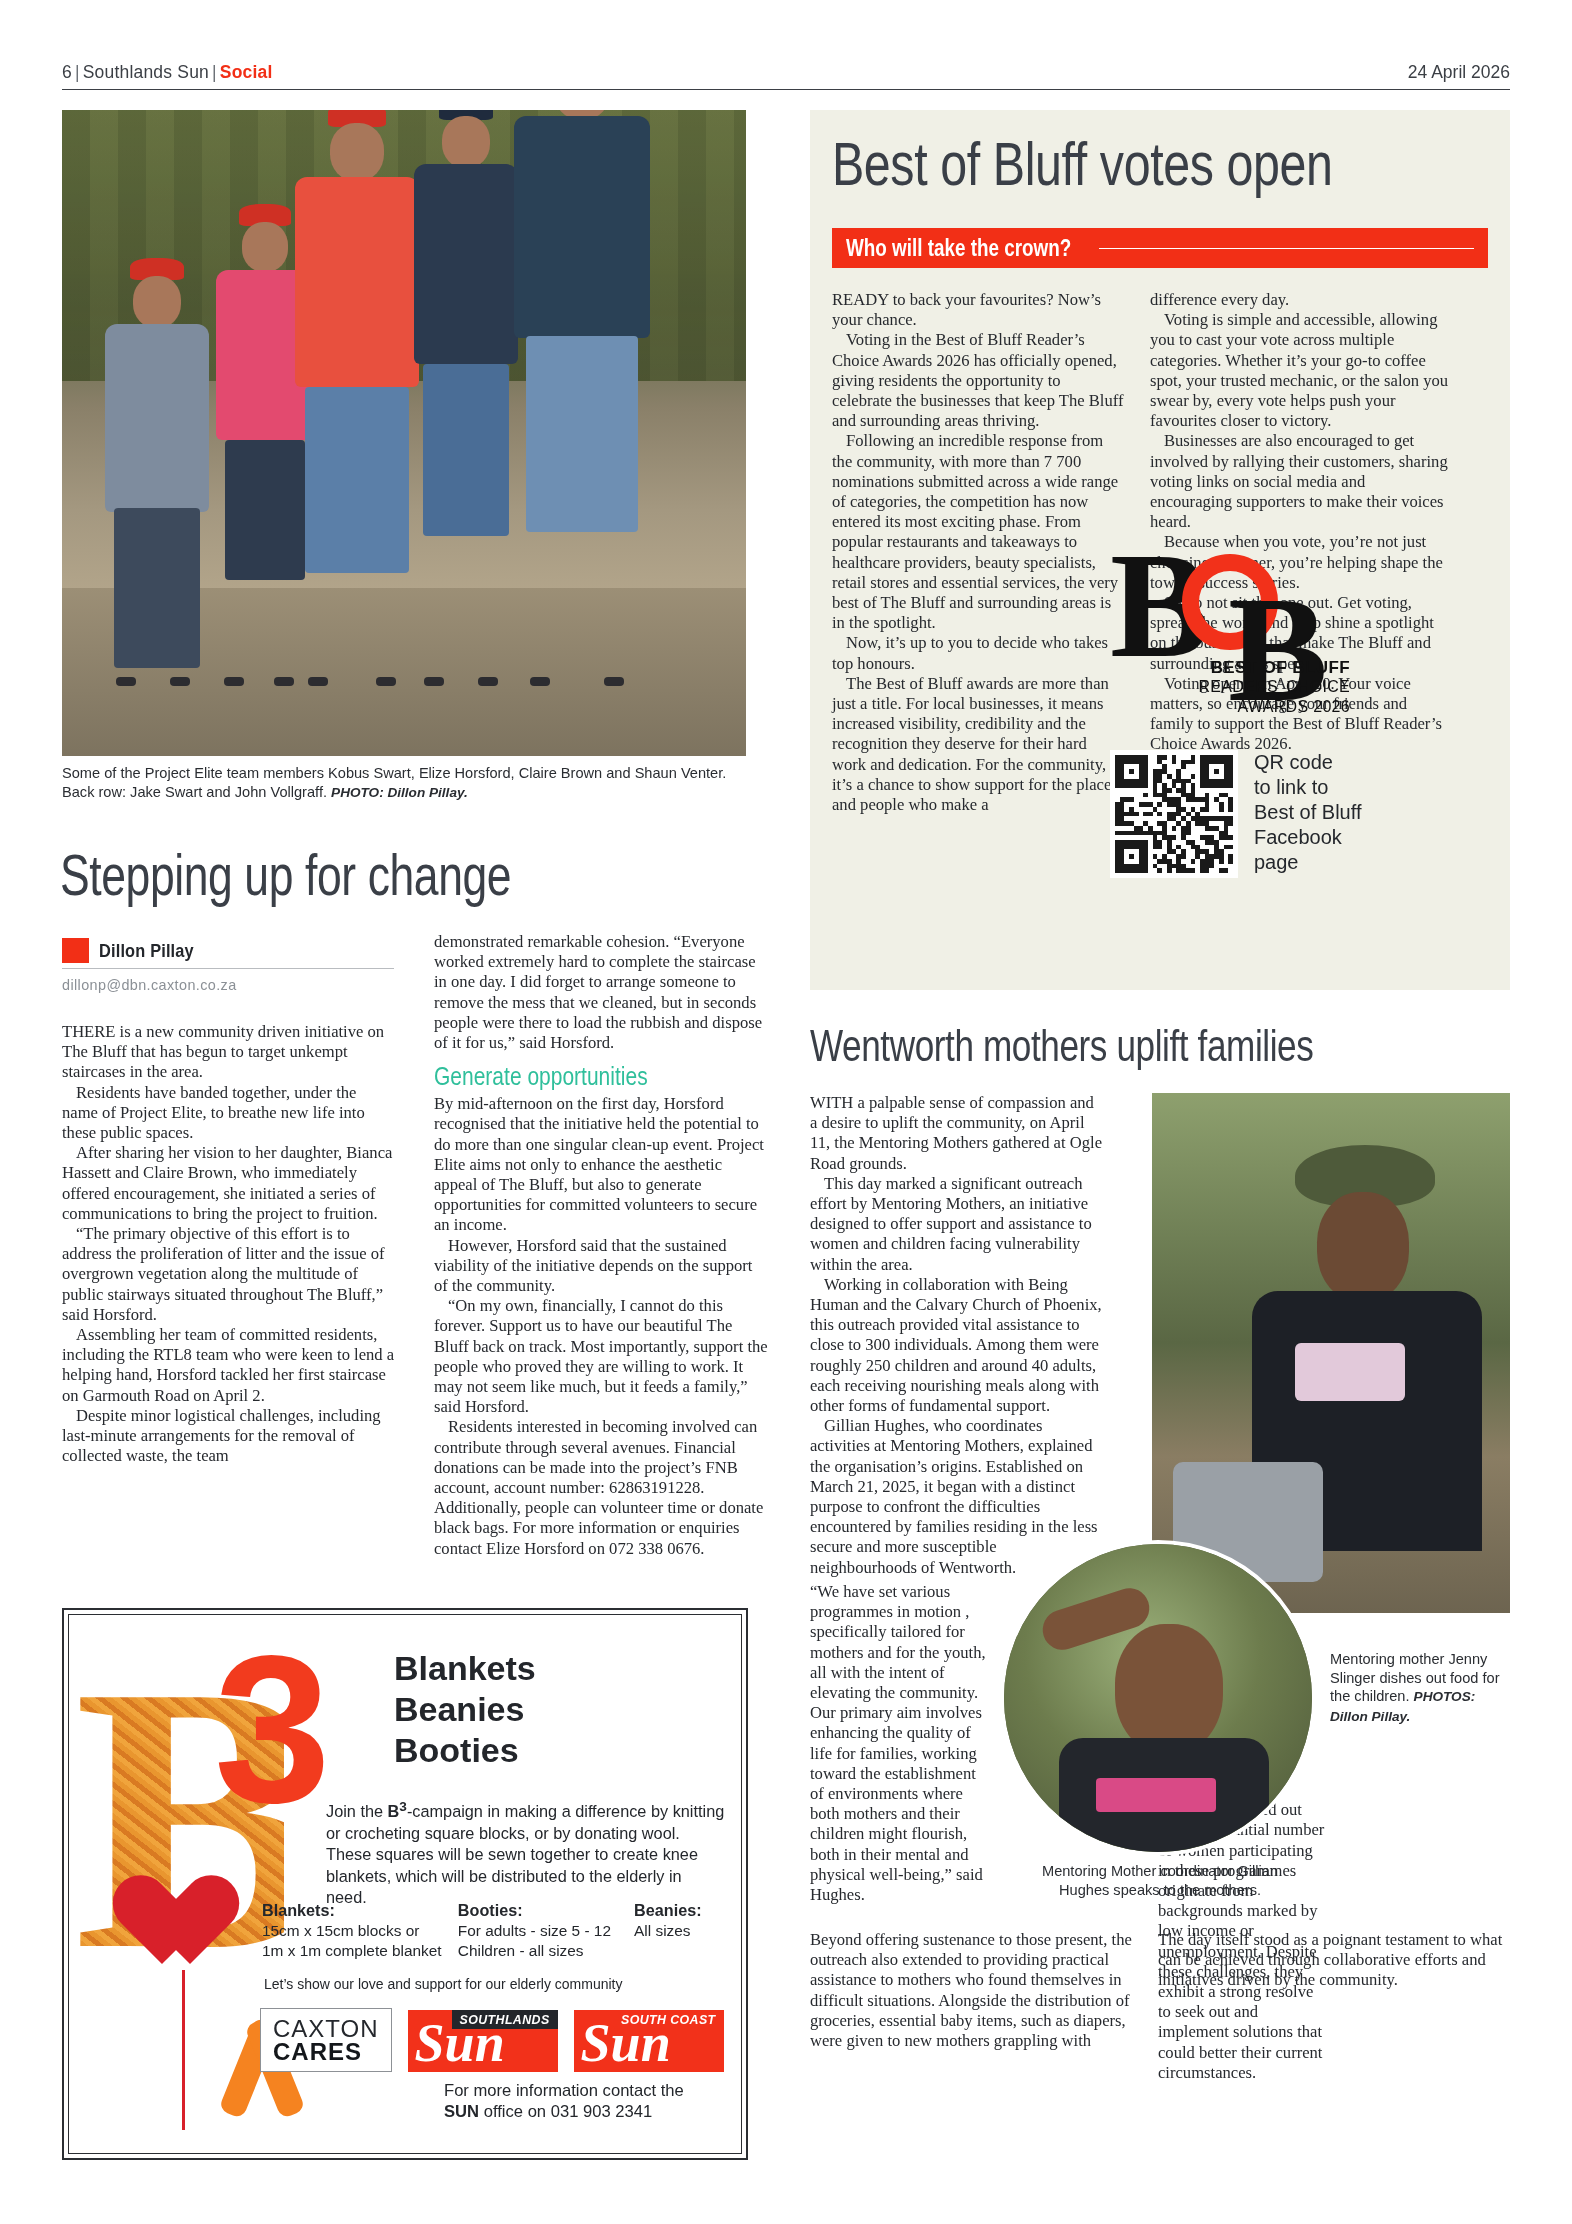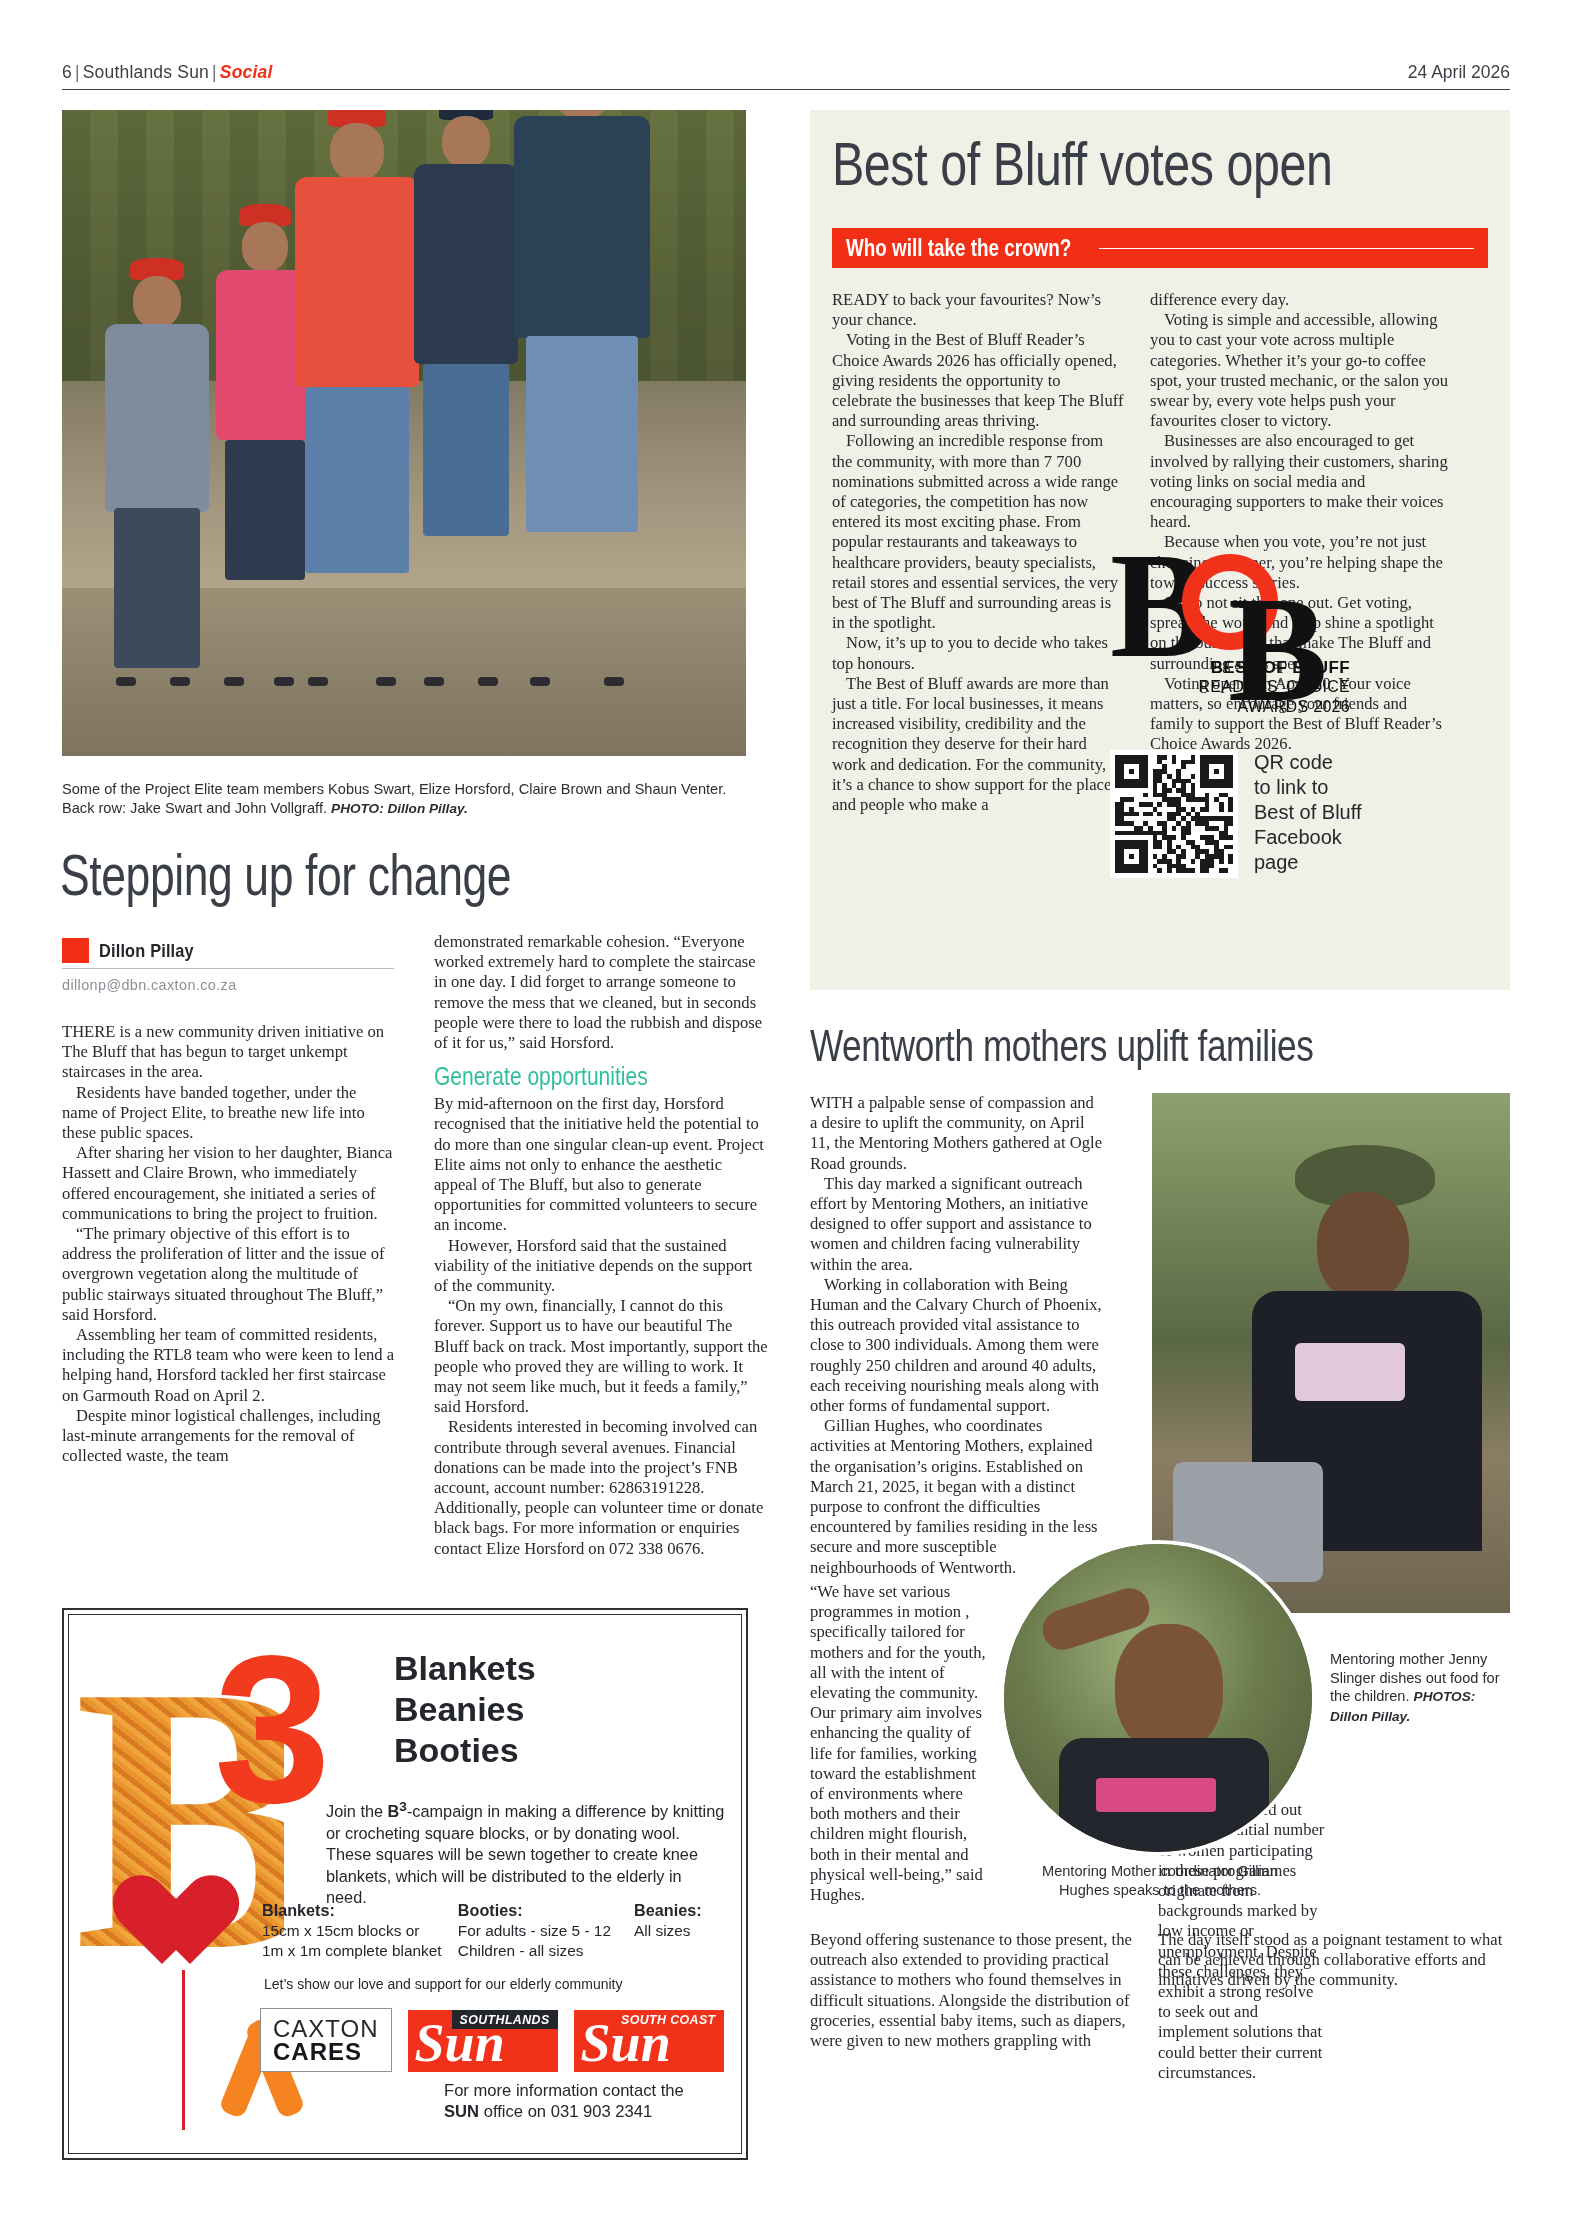--- a/index.html
+++ b/index.html
@@ -12,21 +12,21 @@
   .page { position: relative; width: 1572px; height: 2224px; background:#fff; }
 
   
   .masthead {
     position: absolute; left: 62px; top: 62px; width: 1448px;
     display: flex; justify-content: space-between; align-items: flex-end;
     padding-bottom: 6px; border-bottom: 1.5px solid #3b3f45;
   }
   .mh-left { font-size: 17.5px; color: #3b3f45; letter-spacing: .2px; white-space: nowrap; }
   .mh-left .sep { color:#6b7076; padding:0 3px; }
-  .mh-section { color:#f22f16; font-style: italic; font-weight: bold; text-align: center; }
+  .mh-section { color:#f22f16; font-weight: bold; text-align: center; }
   .mh-date { font-size: 17.5px; color: #3b3f45; }
   .bodytext {
     font-family: "Liberation Serif", serif;
     font-size: 16.6px; line-height: 20.2px; color: #26292e;
     text-align: left;
   }
   .bodytext p { margin: 0; text-indent: 14px; }
   .bodytext p.noind { text-indent: 0; }
 
   .hl {
@@ -310,21 +310,21 @@
     <div class="fig" style="left:450px;width:140px;height:470px;">
 
       <div class="head" style="top:-148px;width:56px;height:60px;"></div>
       <div class="torso" style="top:-92px;width:136px;height:222px;background:#2a4156;"></div>
       <div class="legs" style="top:128px;width:112px;height:196px;background:#6e8fb3;"></div>
       <div class="shoe" style="left:18px;"></div>
         <div class="shoe" style="left:92px;"></div>
     </div>
   </div>
 
-  <div class="caption" style="left:62px; top:764px; width:686px;margin-top:16px;">
+  <div class="caption" style="left:62px; top:764px; width:686px;">
     <span>Some of the Project Elite team members Kobus Swart, Elize Horsford, Claire Brown and Shaun Venter. Back row: Jake Swart and John Vollgraff.</span>
     <span class="credit">PHOTO: Dillon Pillay.</span>
   </div>
 
   <div class="hl" id="stepping-headline">Stepping up for change</div>
 
   <div class="byline-wrap">
     <div class="byline-row">
       <div class="byline-sq"></div>
       <div class="byline-name">Dillon Pillay</div>

